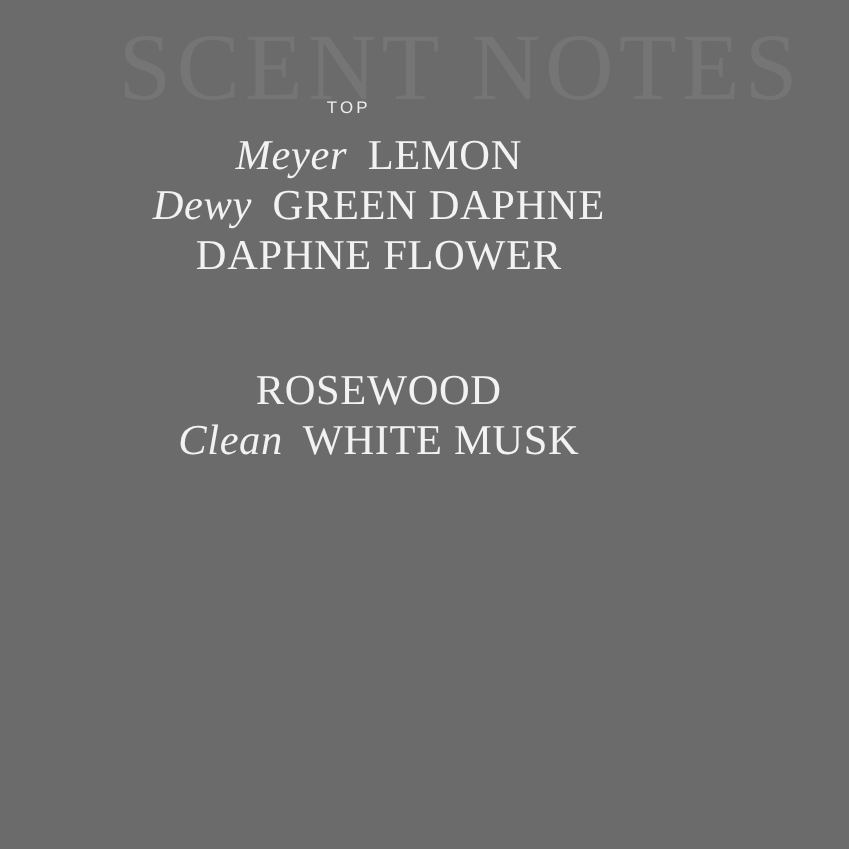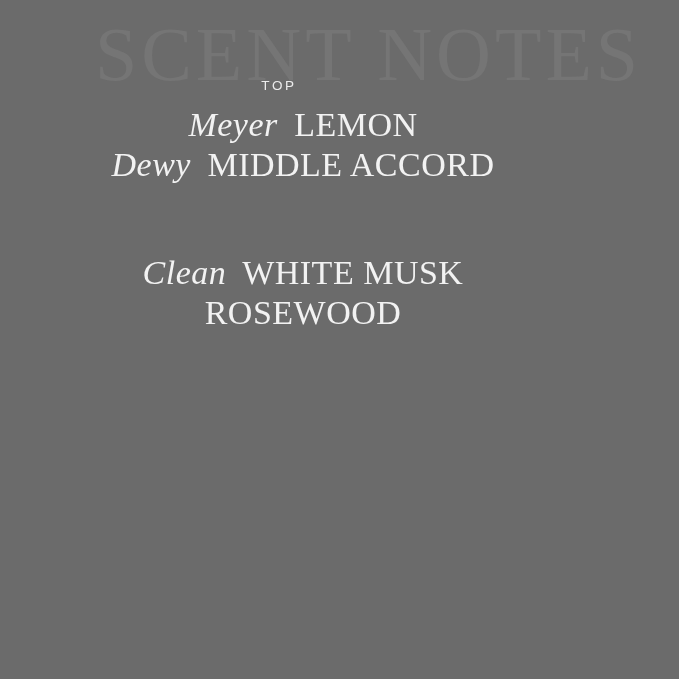--- a/index.html
+++ b/index.html
@@ -92,34 +92,38 @@
   <div class="content">
 
     <div class="group">
       <div class="group-label">TOP</div>
       <div class="note">
         <span class="em" style="margin-right: 0.22em;">Meyer</span>
         <span>LEMON</span>
       </div>
       <div class="note">
         <span class="em" style="margin-right: 0.22em; margin-top: 28px;">Dewy</span>
-        <span>MIDDLE ACCORD</span>
+        <span>GREEN DAPHNE</span>
+      </div>
+      <div class="note">
+        <span class="em"></span>
+        <span>DAPHNE FLOWER</span>
       </div>
     </div>
 
     <div class="gap-top"></div>
 
 
     <div class="gap-mid"></div>
 
     <div class="group">
       <div class="note">
+        <span class="em"></span>
+        <span>ROSEWOOD</span>
+      </div>
+      <div class="note">
         <span class="em" style="margin-right: 0.22em;">Clean</span>
         <span>WHITE MUSK</span>
-      </div>
-      <div class="note">
-        <span class="em"></span>
-        <span>ROSEWOOD</span>
       </div>
     </div>
 
   </div>
 </div>
 
 </body></html>

